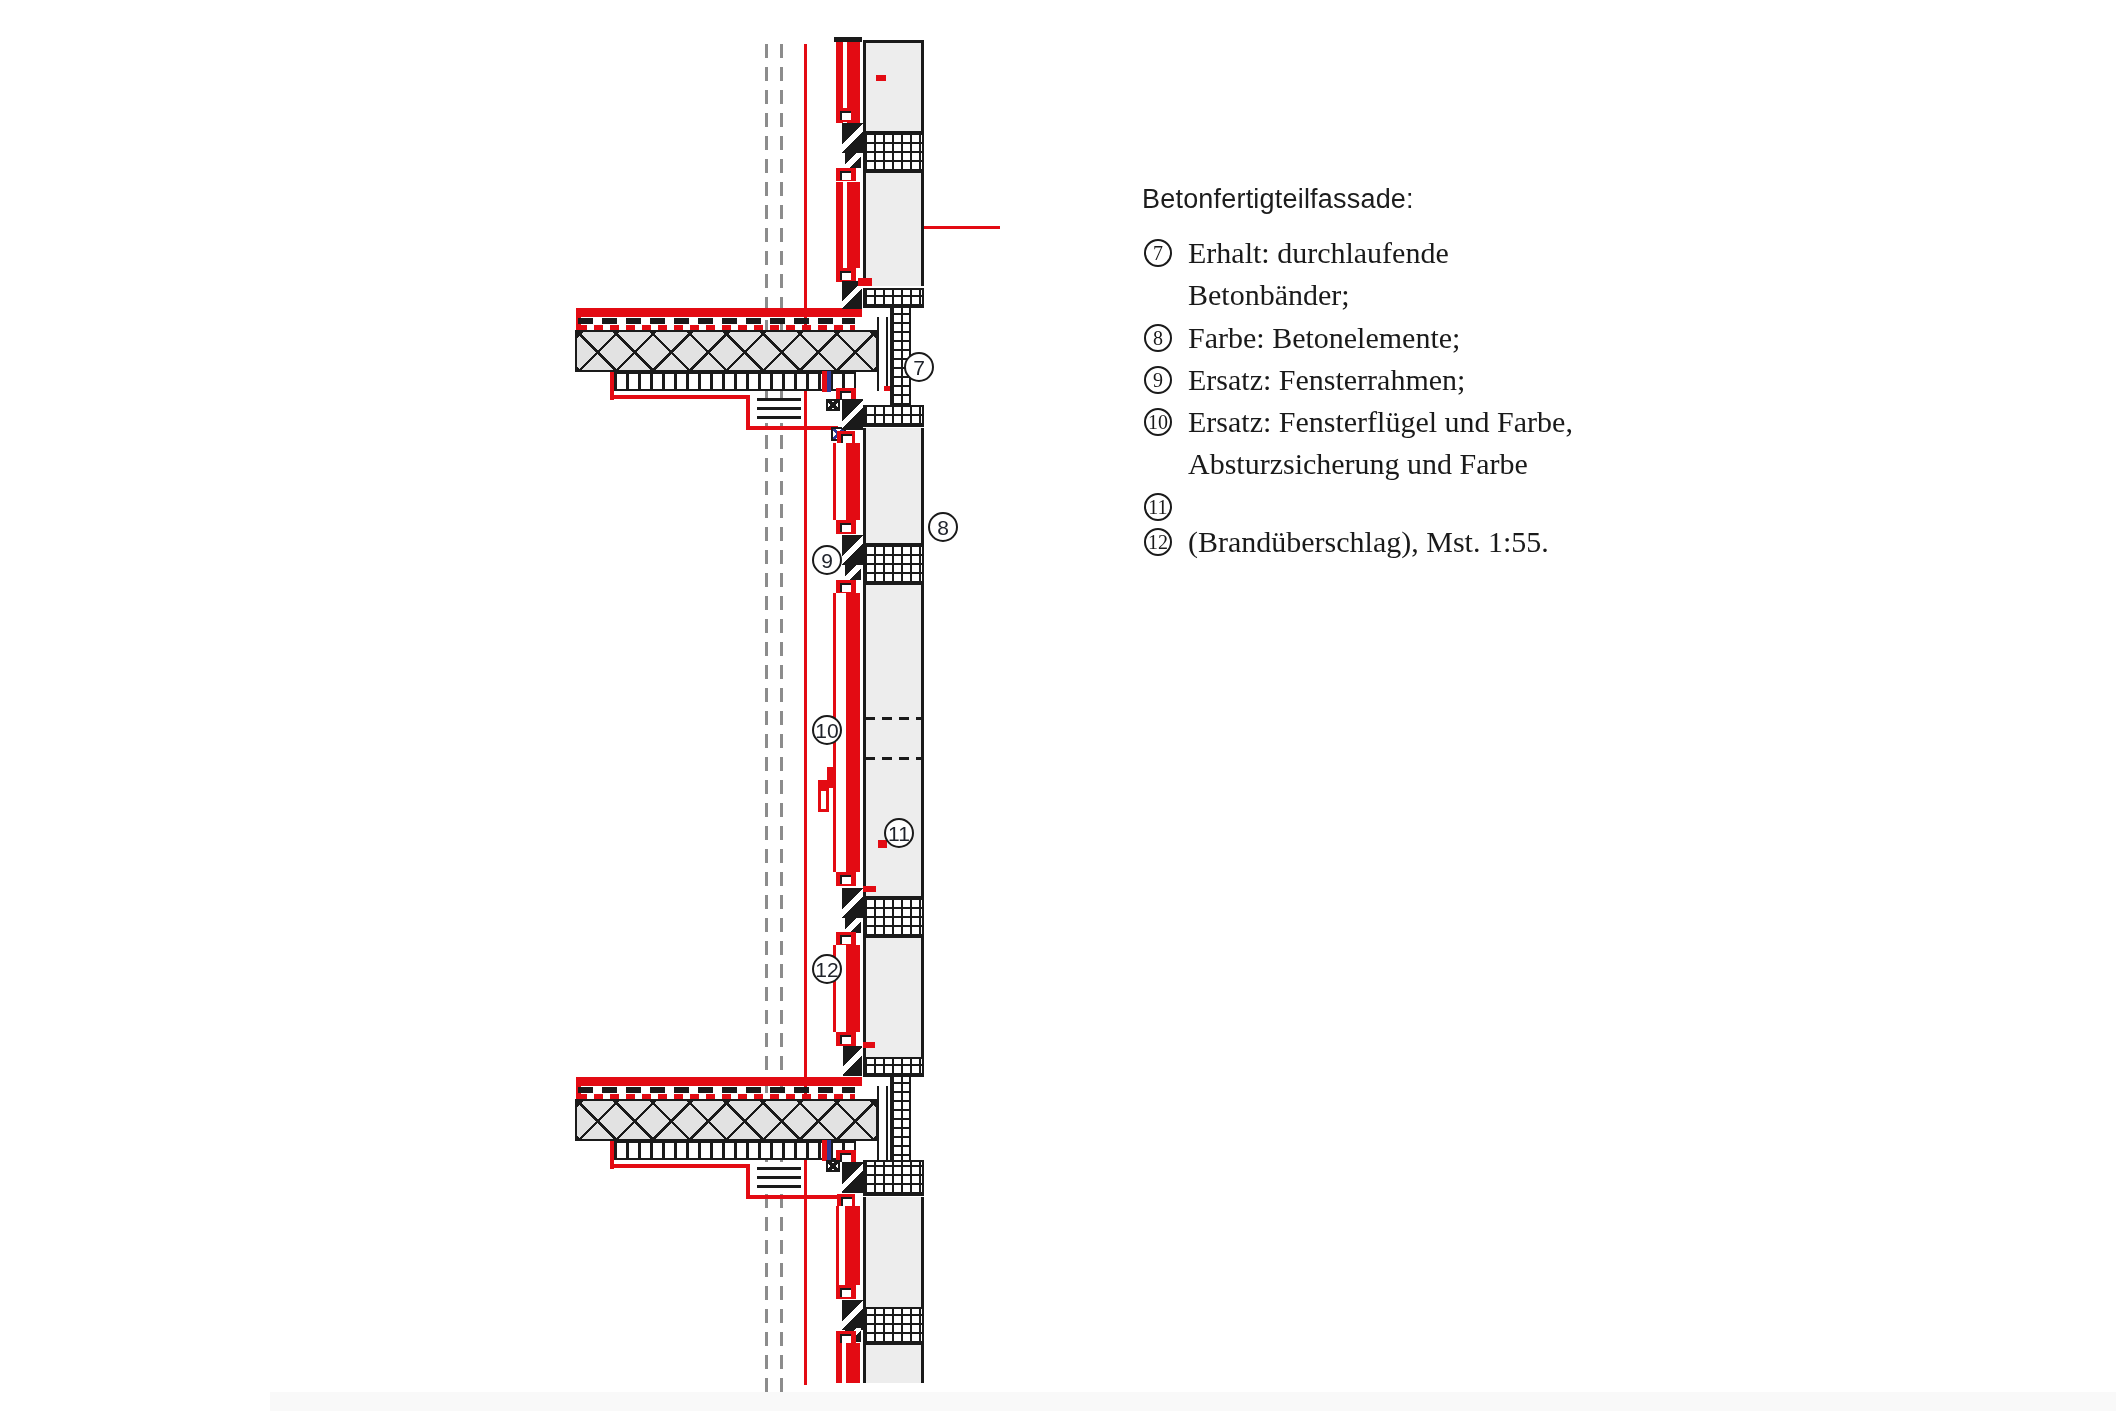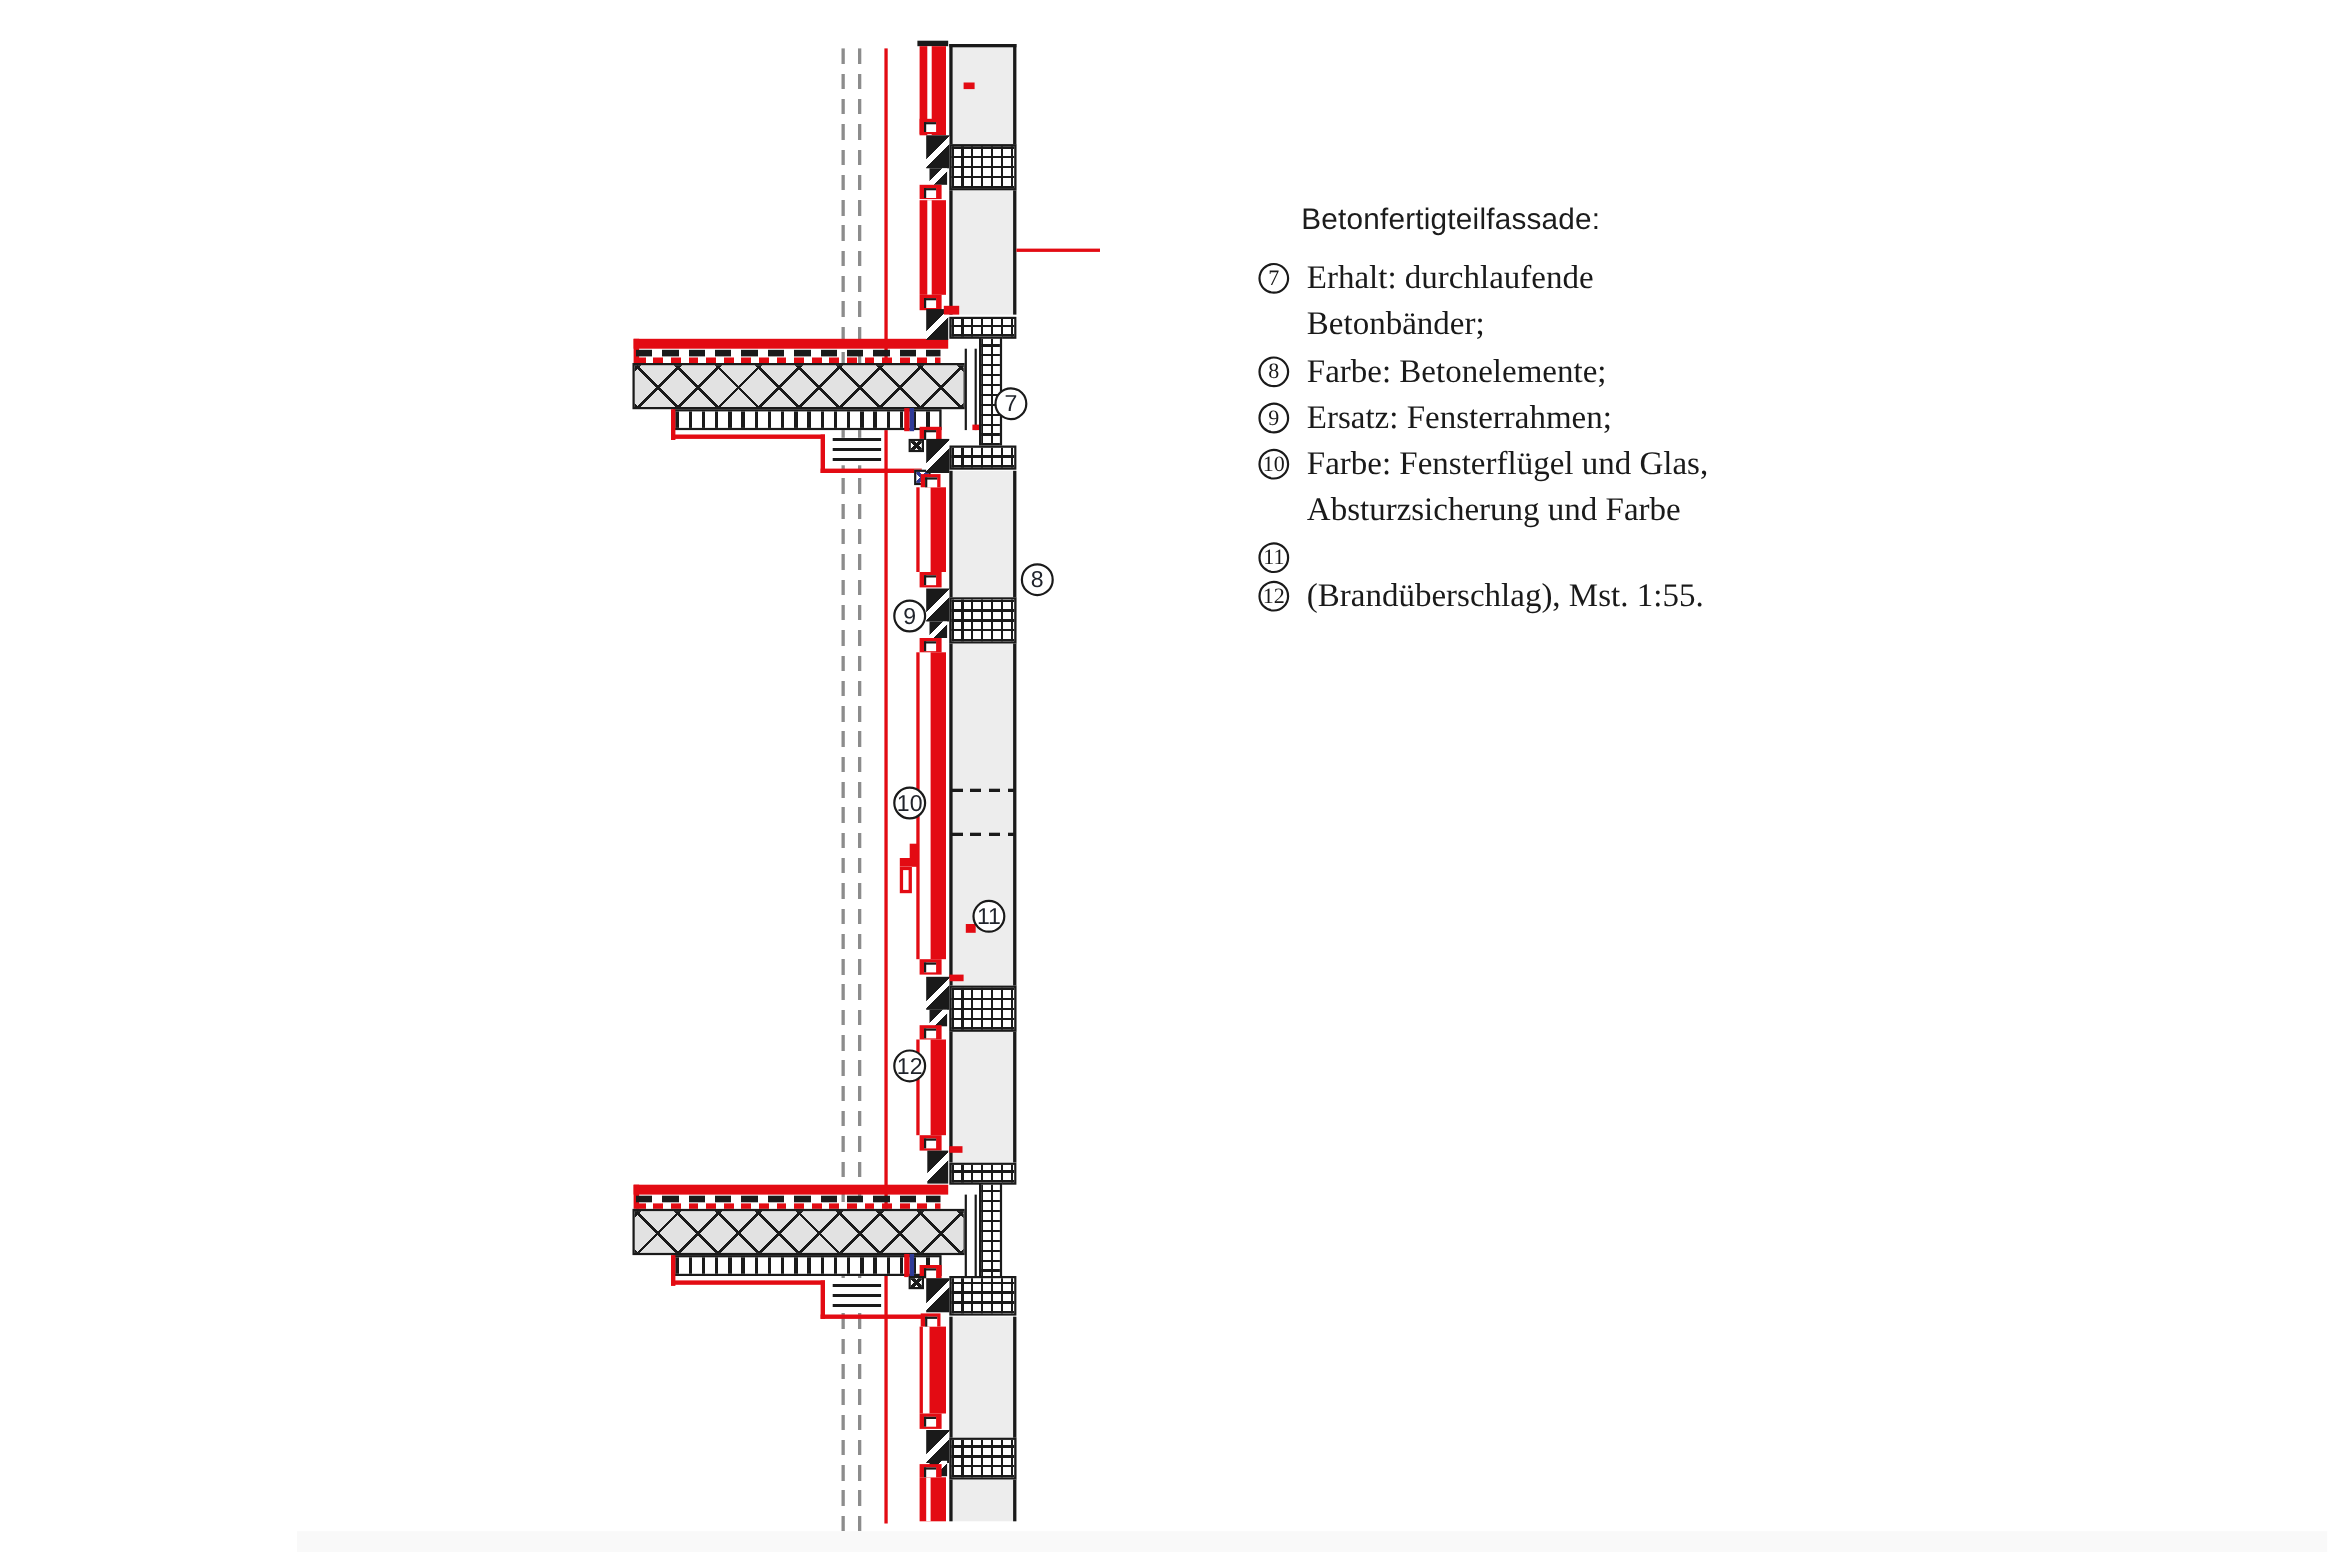--- a/index.html
+++ b/index.html
@@ -44,21 +44,21 @@
       linear-gradient(45deg,transparent calc(50% - 1.5px),var(--blue) calc(50% - 1.5px),var(--blue) calc(50% + 1.5px),transparent calc(50% + 1.5px)),
       linear-gradient(135deg,transparent calc(50% - 1.5px),var(--blue) calc(50% - 1.5px),var(--blue) calc(50% + 1.5px),transparent calc(50% + 1.5px));}
   .routline{border:3px solid var(--red);background:#fff;}
 
   .callout{position:absolute;width:30px;height:30px;border-radius:50%;background:#fff;
     border:2px solid var(--ink);display:flex;align-items:center;justify-content:center;
     font-size:21px;color:#20242c;line-height:1;}
 
   
   .legend{position:absolute;left:1142px;top:184px;width:680px;color:var(--ink);}
-  .legend-title{font-family:"Liberation Sans",sans-serif;font-size:27px;letter-spacing:0.2px;margin-bottom:17px;color:#1c1c1c;margin-left:41px;}
+  .legend-title{font-family:"Liberation Sans",sans-serif;font-size:27px;letter-spacing:0.2px;margin-bottom:17px;color:#1c1c1c;}
   .legend-item{display:flex;align-items:flex-start;font-family:"Liberation Serif",serif;font-size:30px;line-height:42.3px;}
   .lcirc{flex:0 0 auto;width:28px;height:28px;border:2px solid var(--ink);border-radius:50%;
     display:flex;align-items:center;justify-content:center;font-size:20px;line-height:1;
     margin:7px 16px 0 2px;font-family:"Liberation Serif",serif;}
   .bottom-bar{position:absolute;left:270px;top:1392px;width:1846px;height:19px;background:var(--barg);}
 </style>
 </head>
 <body>
 
 <div class="page">
@@ -205,21 +205,21 @@
     <div class="legend-item">
       <span class="lcirc">9</span>
       <span>
         <div>Ersatz: Fensterrahmen;</div>
       </span>
     </div>
 
     <div class="legend-item">
       <span class="lcirc">10</span>
       <span>
-        <div>Farbe: Fensterflügel und Glas,</div>
+        <div>Ersatz: Fensterflügel und Farbe,</div>
         <div>Absturzsicherung und Farbe</div>
       </span>
     </div>
 
     <div class="legend-item">
       <span class="lcirc">11</span>
     </div>
 
     <div class="legend-item">
       <span class="lcirc">12</span>

